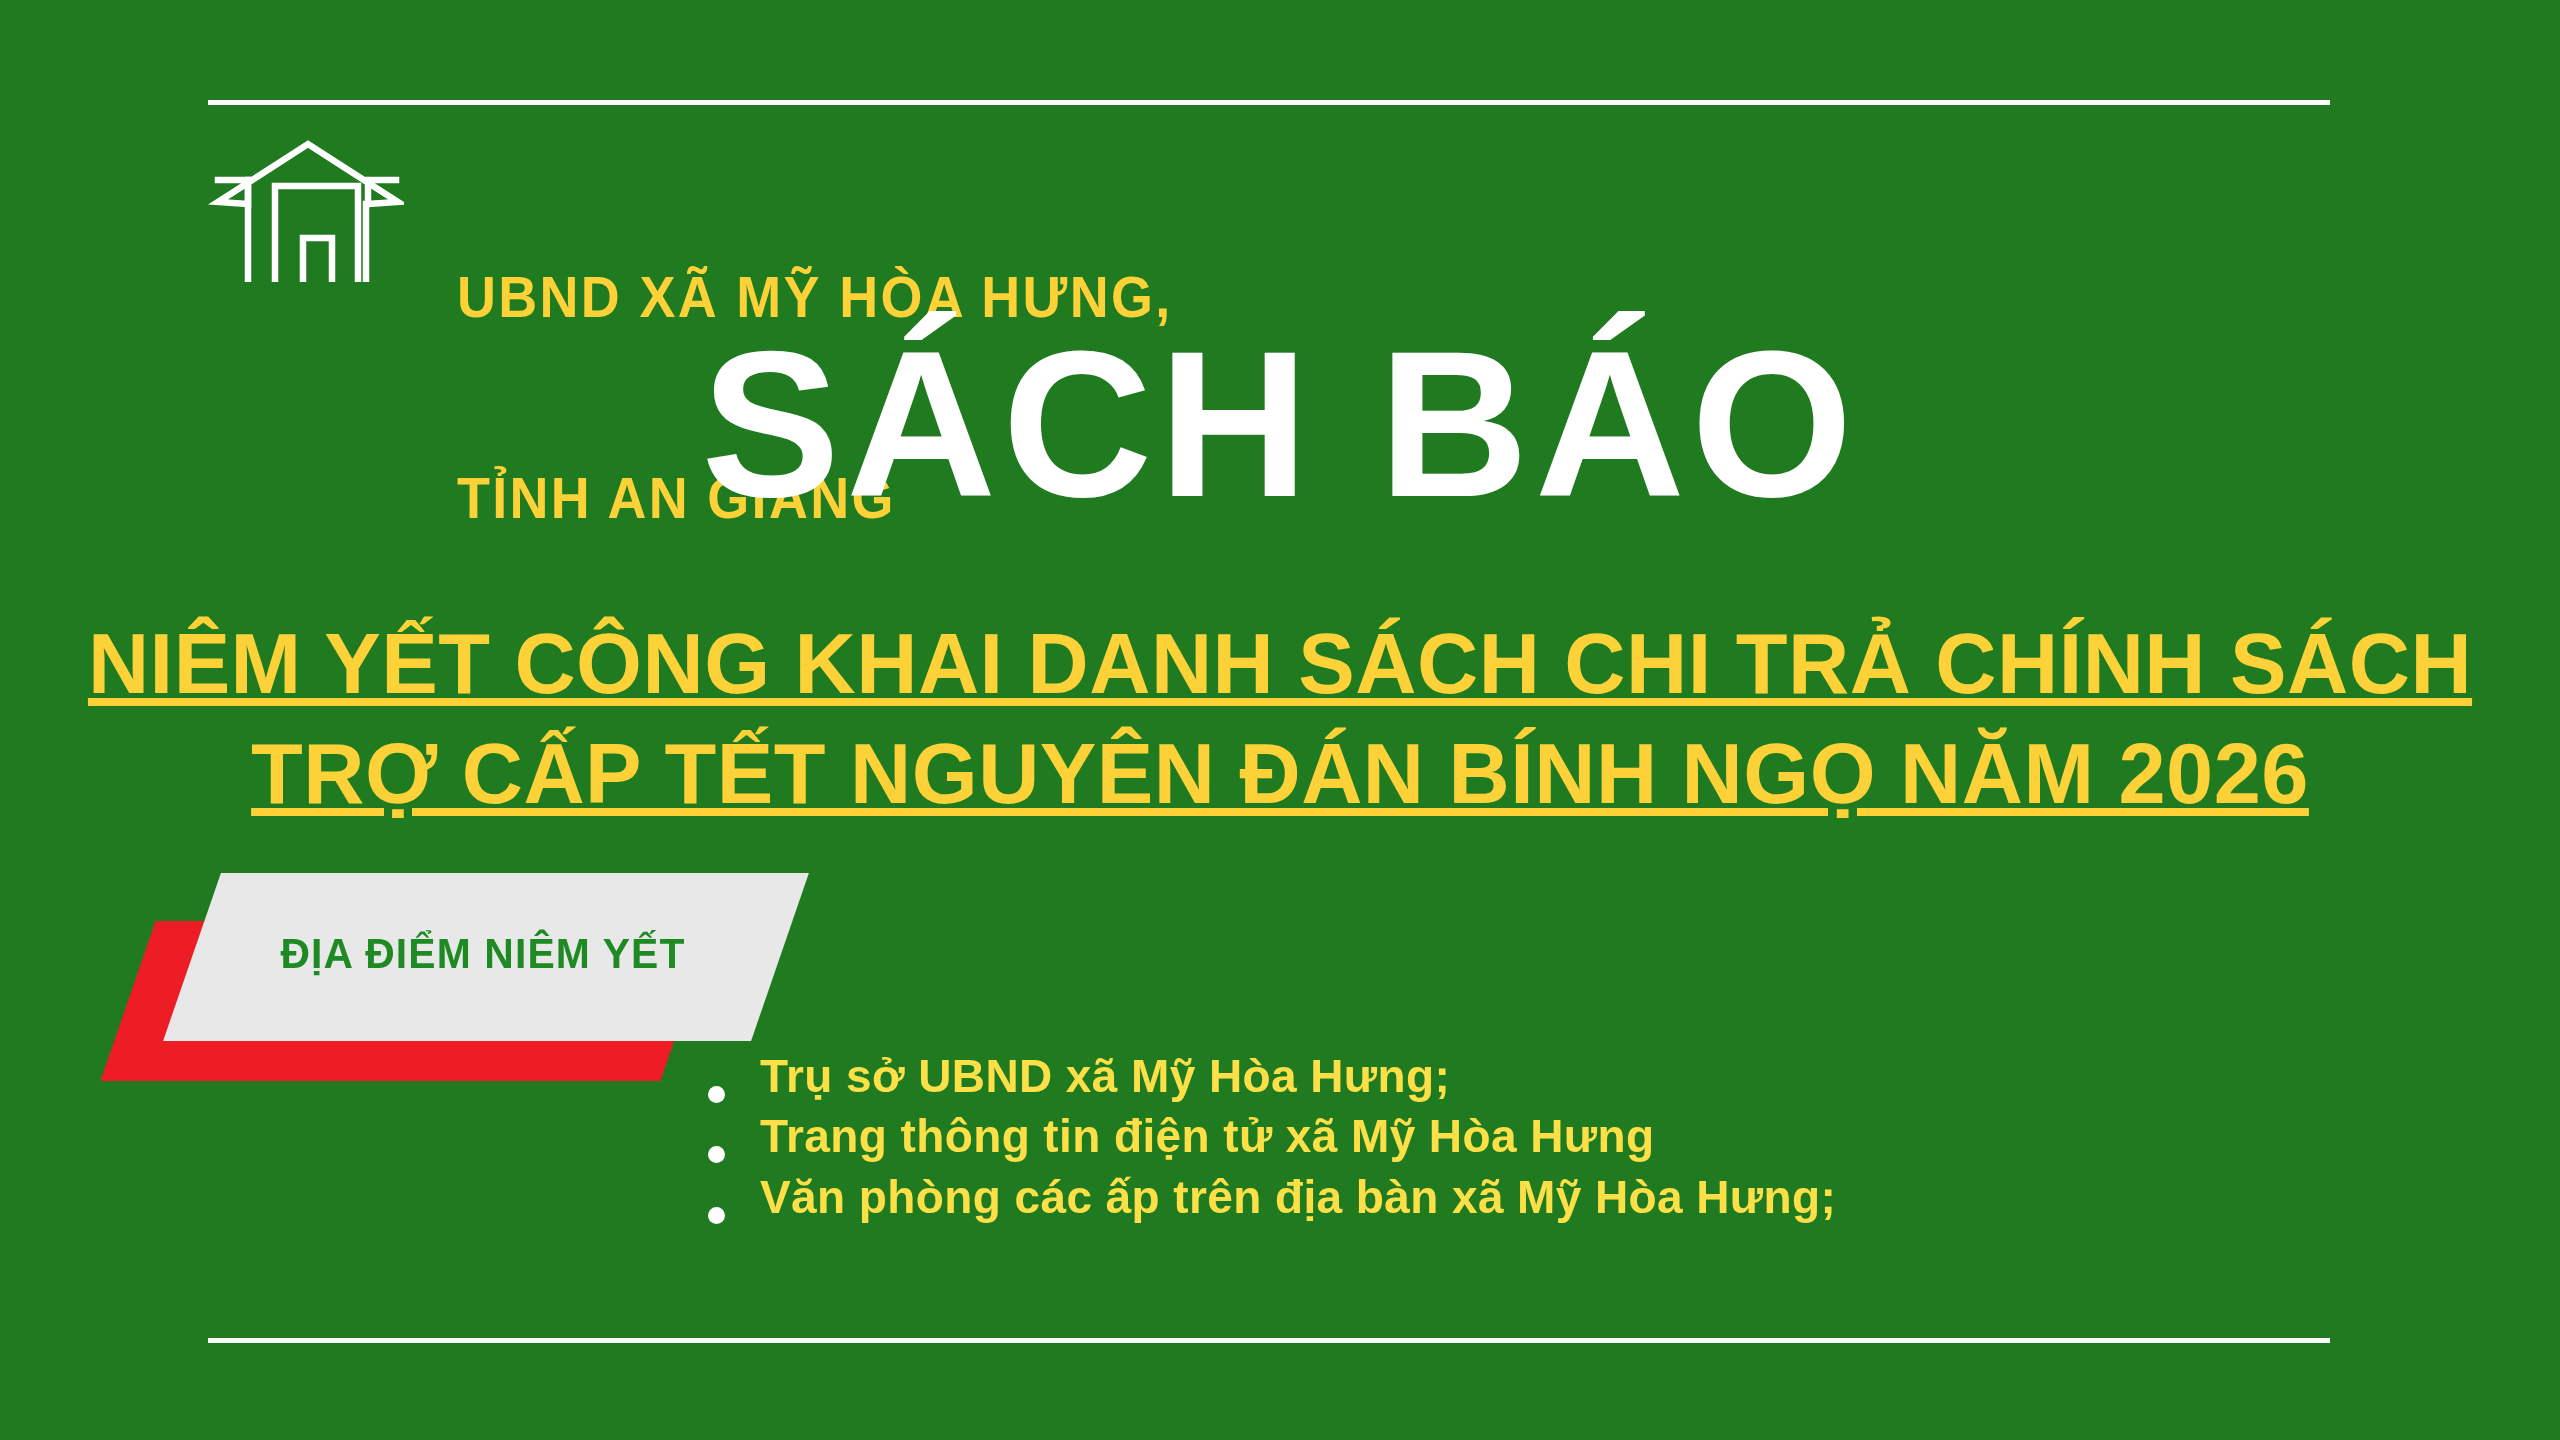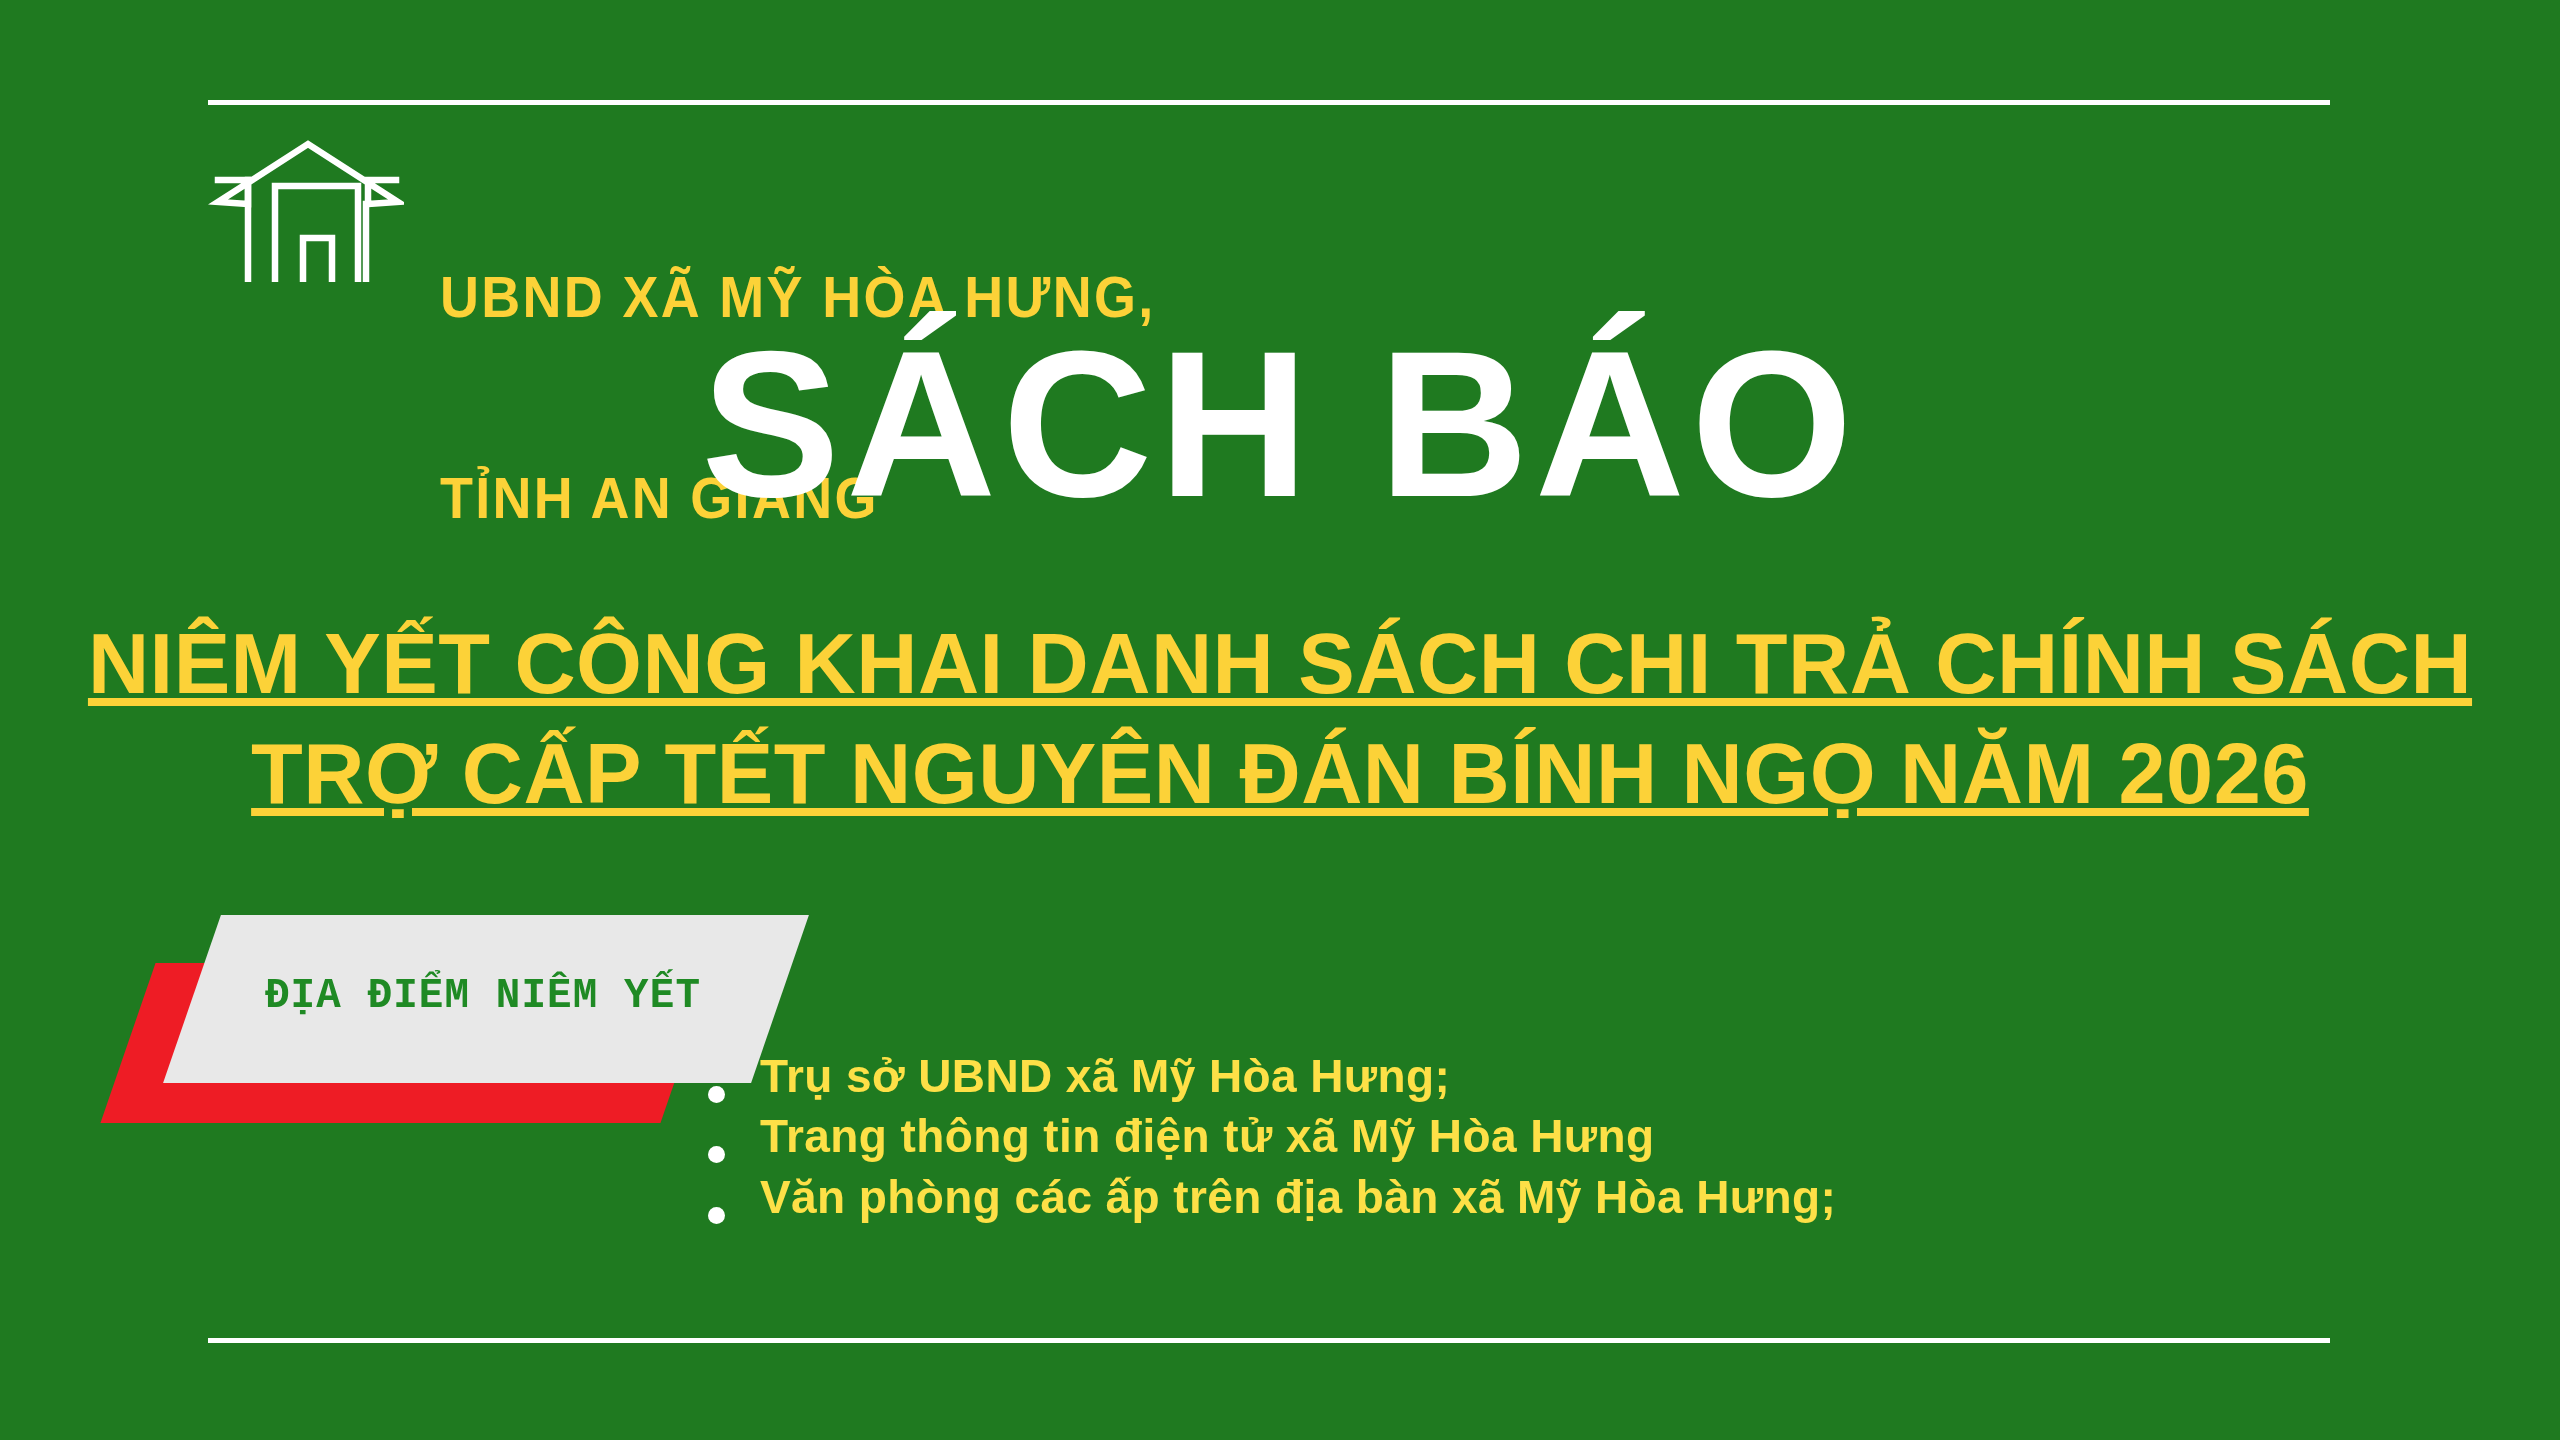--- a/index.html
+++ b/index.html
@@ -29,21 +29,21 @@
   .rule.top    { top: 100px; }
   .rule.bottom { top: 1338px; }
 
   
   .header {
     position: absolute;
     left: 208px;
     top: 128px;
     display: flex;
     align-items: flex-start;
-    gap: 36px;
+    gap: 53px;
   }
   .logo {
     width: 196px;
     height: 150px;
     flex: none;
     margin-top: 4px;
   }
   .logo svg { display: block; width: 100%; height: 100%; }
 
   .org {
@@ -90,24 +90,23 @@
   .subtitle .line {
     display: block;
     white-space: nowrap;
     transform: scaleX(0.985);
   }
 
   
   .badge-wrap {
     position: absolute;
     left: 128px;
-    top: 915px;
+    top: 873px;
     width: 720px;
     height: 210px;
-    font-family: Liberation Mono, monospace;
   }
   .para {
     position: absolute;
     transform: skewX(-19deg);
   }
   .para-red {
     left: 0px;
     top: 48px;
     width: 560px;
     height: 160px;

